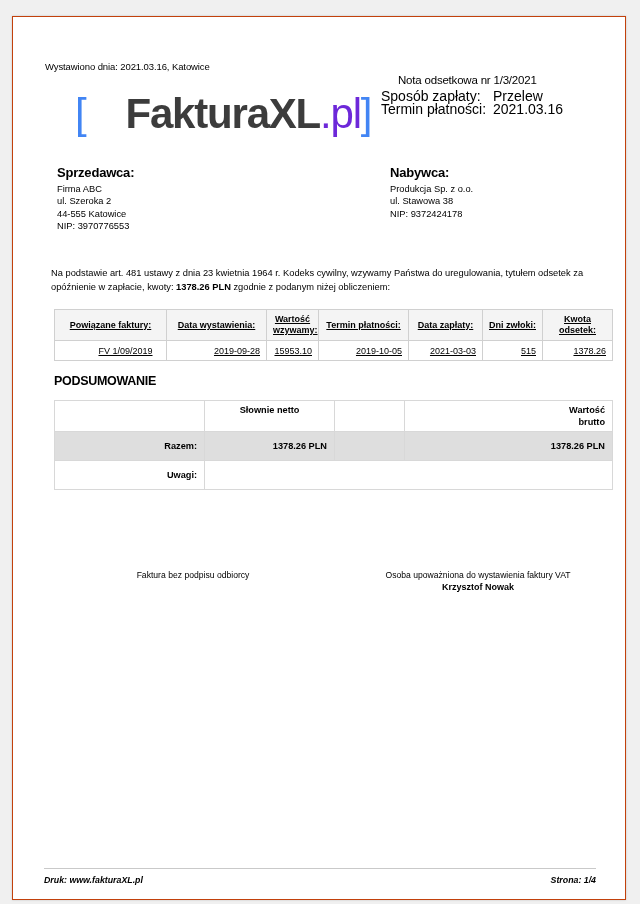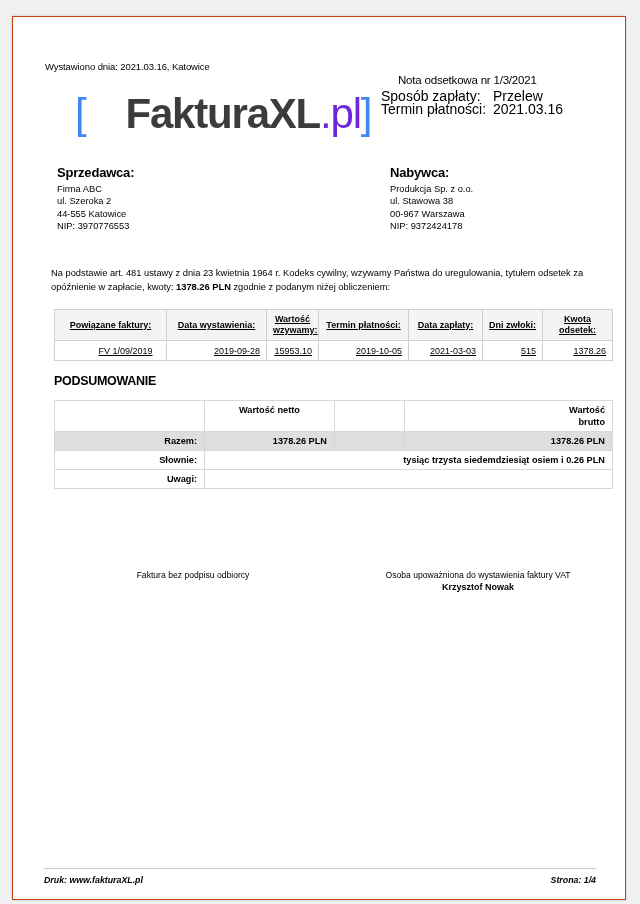--- a/index.html
+++ b/index.html
@@ -153,21 +153,21 @@
     top: 383px;
     width: 558px;
     border-collapse: collapse;
     font-size: 9.2px;
     table-layout: fixed;
   }
   .sum-table td {
     border: 1px solid #d8d8d8;
     padding: 3px 7px;
     box-sizing: border-box;
-    height: 19px;
+    height: 29px;
     vertical-align: middle;
   }
   .sum-table tr.shade td { background: #dedede; }
   .sum-table tr.plain td { background: #ffffff; }
   .sum-hdr td {
     background: #ffffff !important;
     font-weight: bold;
     height: 30px;
     vertical-align: top;
     padding-top: 4px;
@@ -240,21 +240,20 @@
       <div class="party-line">Firma ABC</div>
       <div class="party-line">ul. Szeroka 2</div>
       <div class="party-line">44-555 Katowice</div>
       <div class="party-line">NIP: 3970776553</div>
     </div>
 
     <div class="party buyer">
       <div class="party-title">Nabywca:</div>
       <div class="party-line">Produkcja Sp. z o.o.</div>
       <div class="party-line">ul. Stawowa 38</div>
-      <div class="party-line">00-967 Warszawa</div>
       <div class="party-line">NIP: 9372424178</div>
     </div>
 
     <div class="legal"><span>Na podstawie art. 481 ustawy z dnia 23 kwietnia 1964 r. Kodeks cywilny, wzywamy Państwa do uregulowania, tytułem odsetek za opóźnienie w zapłacie, kwoty: </span><b>1378.26 PLN</b><span> zgodnie z podanym niżej obliczeniem:</span></div>
 
     <table class="inv-table">
       <colgroup>
         <col style="width:112px">
         <col style="width:100px">
         <col style="width:52px">
@@ -292,35 +291,31 @@
     <table class="sum-table">
       <colgroup>
         <col style="width:150px">
         <col style="width:130px">
         <col style="width:70px">
         <col style="width:208px">
       </colgroup>
       <tbody>
         <tr class="sum-hdr">
           <td></td>
-          <td class="h-net">Wartość netto</td>
+          <td class="h-net">Słownie netto</td>
           <td></td>
           <td class="h-gross"><span>Wartość</span><br><span>brutto</span></td>
         </tr>
         <tr class="shade">
           <td class="lbl">Razem:</td>
           <td class="val-net">1378.26 PLN</td>
           <td></td>
           <td class="val-gross">1378.26 PLN</td>
         </tr>
         <tr class="plain">
-          <td class="lbl">Słownie:</td>
-          <td class="val-wide" colspan="3">tysiąc trzysta siedemdziesiąt osiem i 0.26 PLN</td>
-        </tr>
-        <tr class="plain">
           <td class="lbl">Uwagi:</td>
           <td class="val-plain" colspan="3"></td>
         </tr>
       </tbody>
     </table>
 
     <div class="sig left">
       <div>Faktura bez podpisu odbiorcy</div>
     </div>
     <div class="sig right">

